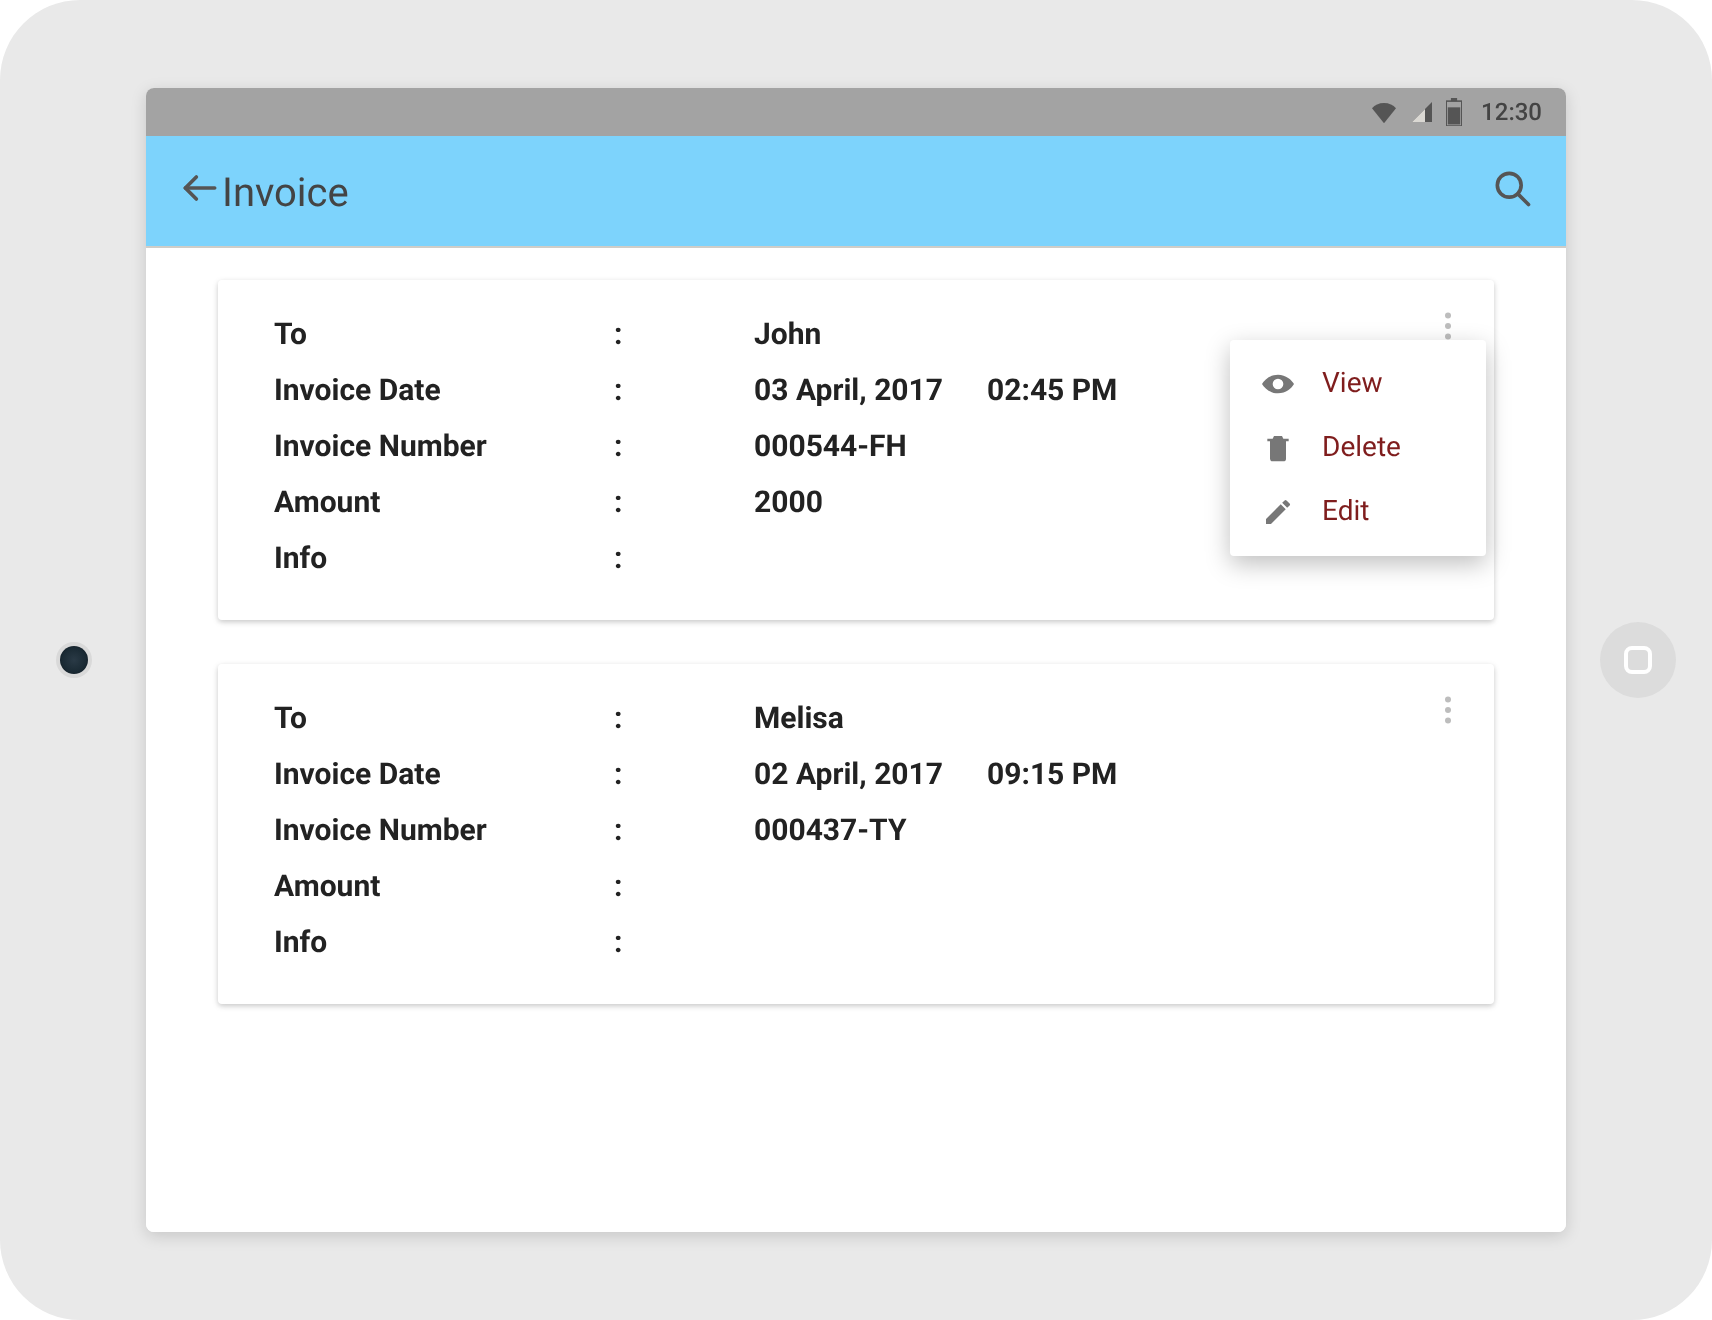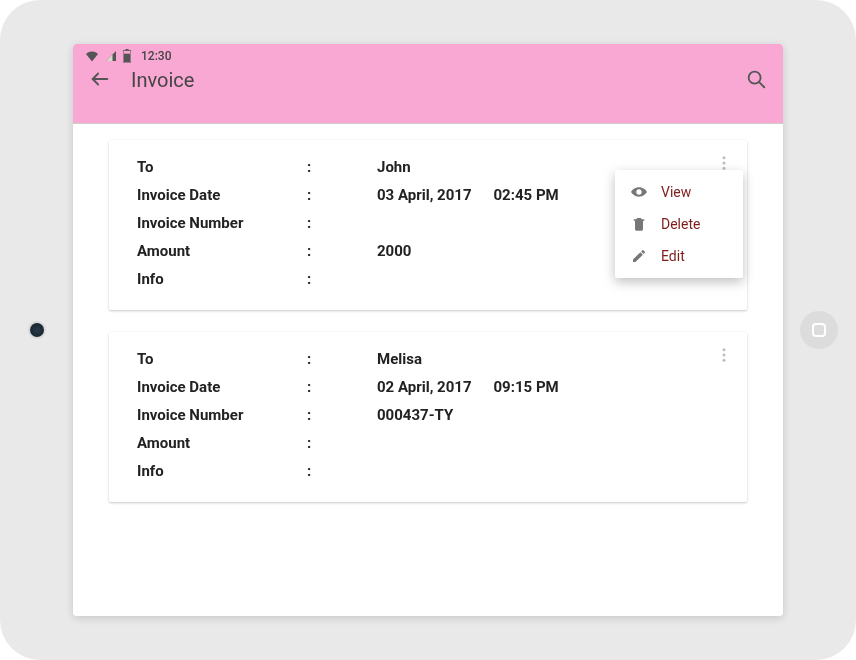--- a/index.html
+++ b/index.html
@@ -57,40 +57,39 @@
     border-radius: 4px;
     box-shadow: 0 2px 8px rgba(0,0,0,0.15);
     overflow: hidden;
     position: relative;
     display: flex;
     flex-direction: column;
   }
   
   .status-bar {
     height: 24px;
-    background: #f9a8d4;
-    display: flex;
-    align-items: center;
-    justify-content: flex-start;
+    background: #a3a3a3;
+    display: flex;
+    align-items: center;
+    justify-content: flex-end;
     padding: 0 12px;
     gap: 6px;
     font-size: 12px;
     color: #555;
   }
   .status-bar svg { display: block; }
   .status-time { margin-left: 4px; font-weight: 500; color: #444; }
   
   .app-bar {
     height: 56px;
-    background: #f9a8d4;
+    background: #7dd3fc;
     border-bottom: 1px solid #cfcdc8;
     display: flex;
-    align-items: flex-start;
+    align-items: center;
     padding: 0 16px;
-    gap: 20px;
     color: #555;
   }
   .app-bar .back { cursor: pointer; }
   .app-title { font-size: 20px; color: #444; flex: 1; }
   .search-btn { cursor: pointer; }
   
   .content {
     flex: 1;
     background: #fff;
     padding: 16px 36px;
@@ -235,20 +234,23 @@
             <div class="label-col">Invoice Date</div>
             <div class="colon-col">:</div>
             <div class="value-col">
               <span>03 April, 2017</span>
               <span class="time">02:45 PM</span>
             </div>
           </div>
           <div class="row">
             <div class="label-col">Invoice Number</div>
             <div class="colon-col">:</div>
+            <div class="value-col">
+              <span>000544-FH</span>
+            </div>
           </div>
           <div class="row">
             <div class="label-col">Amount</div>
             <div class="colon-col">:</div>
             <div class="value-col">
               <span>2000</span>
             </div>
           </div>
           <div class="row">
             <div class="label-col">Info</div>

